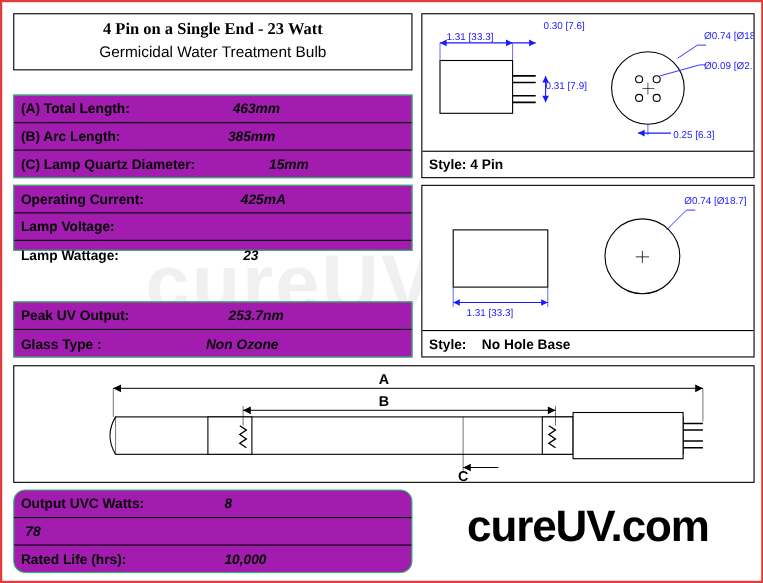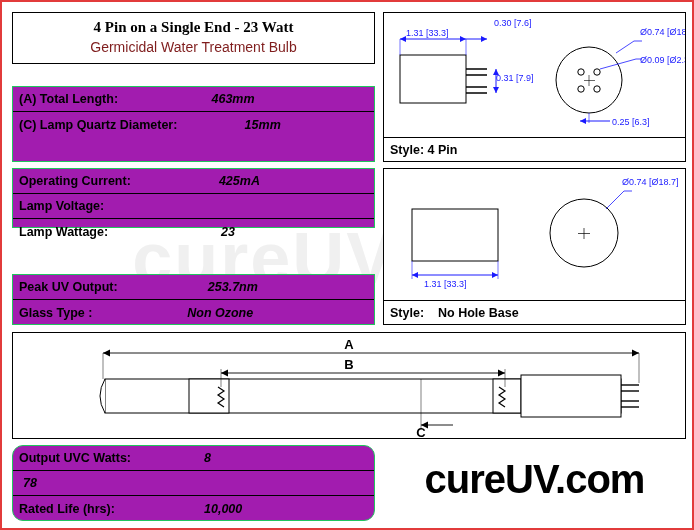--- a/index.html
+++ b/index.html
@@ -51,21 +51,21 @@
     text-align: center;
     font-size: 15px;
     font-weight: bold;
     margin-top: 6px;
     font-family: Liberation Serif, serif;
   }
   #title-panel .line2 {
     text-align: center;
     font-size: 14px;
     margin-top: 3px;
-    color: #7f1d1d;
+    color: #000000;
   }
   
   .spec-table {
     position: absolute;
     box-sizing: border-box;
     border: 1px solid #22c55e;
     z-index: 2;
     background: #a21caf;
   }
   .spec-row {
@@ -139,20 +139,24 @@
 
   <div class="panel" id="title-panel">
     <div class="line1">4 Pin on a Single End - 23 Watt</div>
     <div class="line2">Germicidal Water Treatment Bulb</div>
   </div>
 
   <div class="spec-table" id="spec1">
     <div class="spec-row">
       <div class="spec-label">(A) Total Length:</div>
       <div class="spec-value">463mm</div>
+    </div>
+    <div class="spec-row">
+      <div class="spec-label">(B) Arc Length:</div>
+      <div class="spec-value">385mm</div>
     </div>
     <div class="spec-row">
       <div class="spec-label">(C) Lamp Quartz Diameter:</div>
       <div class="spec-value">15mm</div>
     </div>
   </div>
 
   <div class="spec-table" id="spec2">
     <div class="spec-row">
       <div class="spec-label">Operating Current:</div>

